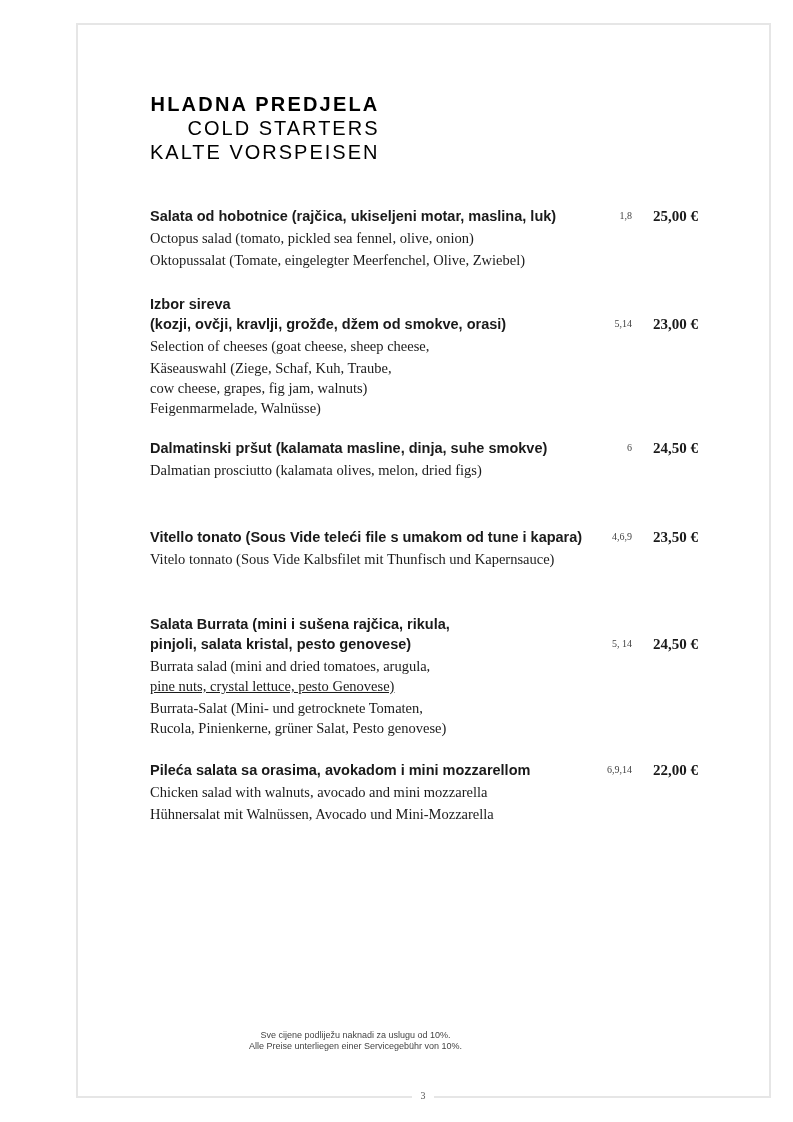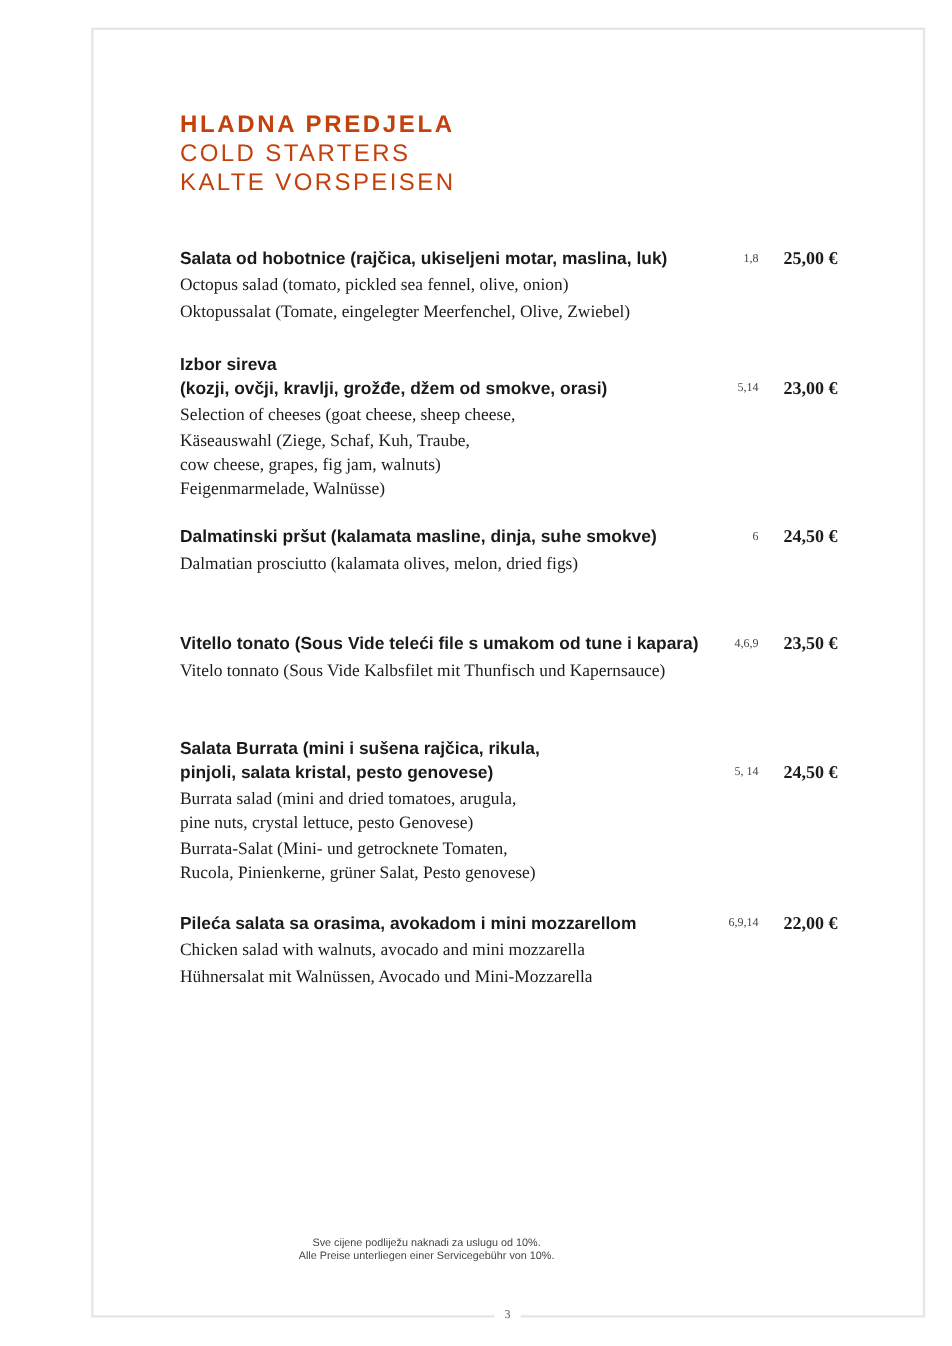--- a/index.html
+++ b/index.html
@@ -11,21 +11,21 @@
       border: 2px solid #e6e6e6;
     }
     .frame-gap {
       position: absolute; left: 412px; top: 1093px; width: 22px; height: 10px; background: #fff;
     }
     .page-number {
       position: absolute; left: 412px; top: 1090px; width: 22px; text-align: center;
       font-family: "Liberation Serif", serif; font-size: 10px; color: #555;
     }
 
-    .heading { position: absolute; left: 150px; top: 92px; font-family: "Liberation Sans", sans-serif; color: #c2410c; letter-spacing: 2px; }
+    .heading { position: absolute; left: 150px; top: 92px; font-family: "Liberation Sans", sans-serif; color: #000000; letter-spacing: 2px; text-align: right; }
     .heading div { font-size: 20px; line-height: 24px; }
     .heading .primary { font-weight: bold; letter-spacing: 2.2px; }
 
     .menu { position: absolute; left: 150px; top: 206px; width: 548px; }
     .item { position: relative; }
     .item-name {
       font-family: Liberation Sans, sans-serif; font-weight: bold; font-size: 14.5px; line-height: 20px; width: 440px;
     }
     .item-line {
       font-family: "Liberation Serif", serif; font-size: 14.5px; line-height: 20px; margin-top: 2px; width: 460px;
@@ -89,21 +89,21 @@
     <div class="item-name" style="width:470px;">Vitello tonato (Sous Vide teleći file s umakom od tune i kapara)</div>
     <div class="item-line">Vitelo tonnato (Sous Vide Kalbsfilet mit Thunfisch und Kapernsauce)</div>
   </div>
 
   <div class="item" style="position:absolute; top:408px; left:0; width:548px;">
     <div class="allergens" style="top:20px;">5, 14</div>
     <div class="price" style="top:20px;">24,50 €</div>
     <div class="item-name">Salata Burrata (mini i sušena rajčica, rikula,</div>
     <div class="item-name">pinjoli, salata kristal, pesto genovese)</div>
     <div class="item-line">Burrata salad (mini and dried tomatoes, arugula,</div>
-    <div class="item-line" style="margin-top:0;">pine nuts, crystal lettuce, pesto Genovese)</div>
+    <div class="item-line" style="margin-top:0;text-decoration:underline;">pine nuts, crystal lettuce, pesto Genovese)</div>
     <div class="item-line">Burrata-Salat (Mini- und getrocknete Tomaten,</div>
     <div class="item-line" style="margin-top:0;">Rucola, Pinienkerne, grüner Salat, Pesto genovese)</div>
   </div>
 
   <div class="item" style="position:absolute; top:554px; left:0; width:548px;">
     <div class="allergens">6,9,14</div>
     <div class="price">22,00 €</div>
     <div class="item-name">Pileća salata sa orasima, avokadom i mini mozzarellom</div>
     <div class="item-line">Chicken salad with walnuts, avocado and mini mozzarella</div>
     <div class="item-line">Hühnersalat mit Walnüssen, Avocado und Mini-Mozzarella</div>

